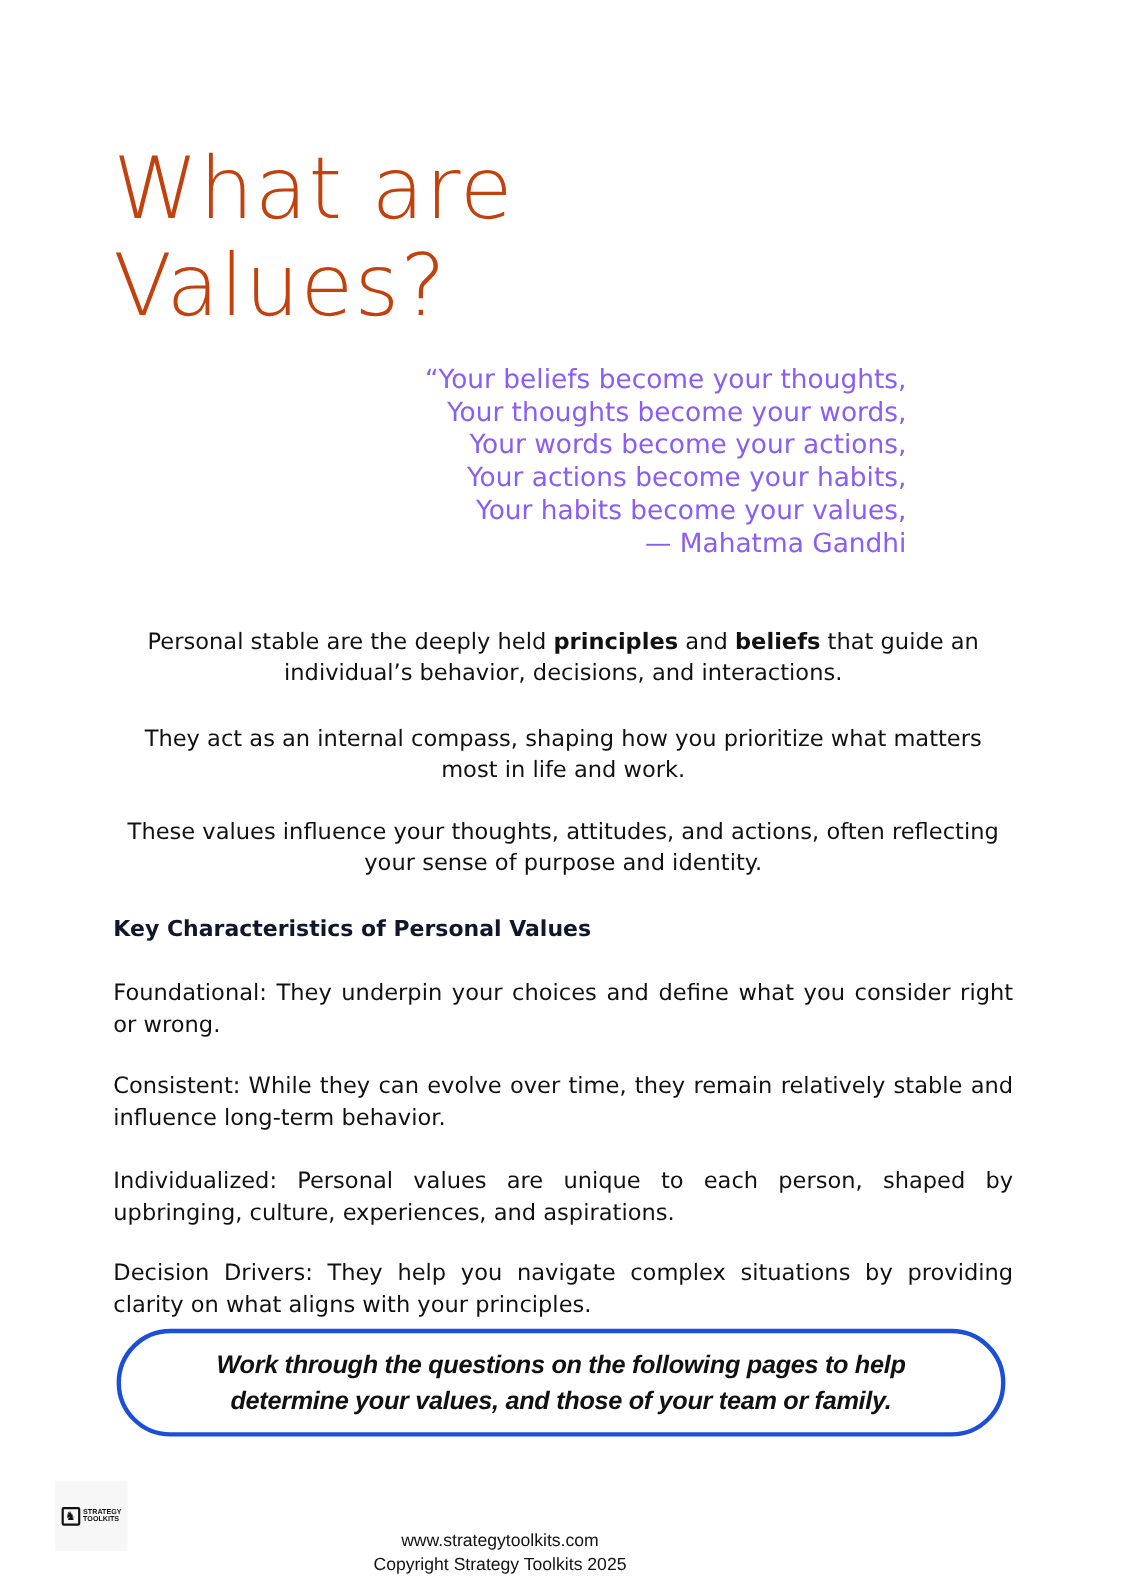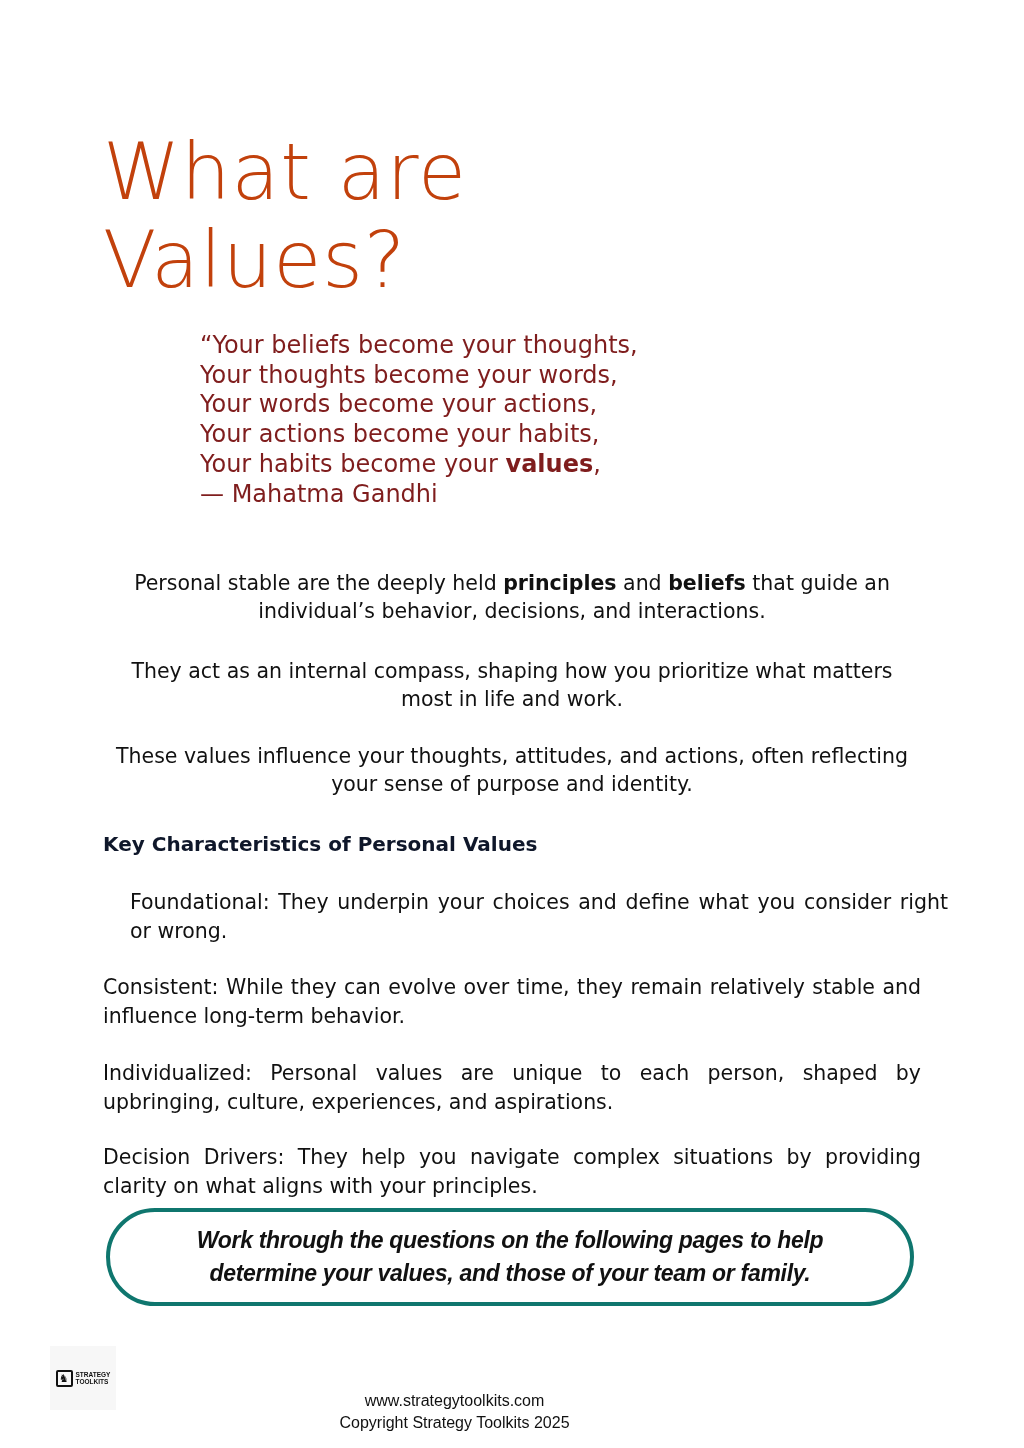--- a/index.html
+++ b/index.html
@@ -9,25 +9,25 @@
   .title {
     position: absolute; left: 103px; top: 128px; width: 600px;
     font-family: "DejaVu Sans", sans-serif; font-weight: 300;
     font-size: 78px; line-height: 88px; letter-spacing: 1px; color: #c2410c;
     margin: 0;
   }
   .title span { display: block; }
 
   .quote {
     position: absolute; left: 200px; width: 624px; top: 331px;
-    text-align: left; font-family: "DejaVu Sans", sans-serif;
-    font-size: 24px; line-height: 29.7px; color: #7f1d1d;
+    text-align: right; font-family: "DejaVu Sans", sans-serif;
+    font-size: 24px; line-height: 29.7px; color: #8b5cf6;
   }
   .quote .line { display: block; white-space: nowrap; }
-  .quote b { font-weight: bold; }
+  .quote b { font-weight: normal; }
 
   .para {
     position: absolute; left: 103px; width: 818px; text-align: center;
     font-family: "DejaVu Sans", sans-serif; font-size: 20.5px; line-height: 28px; color: #111;
     margin: 0;
   }
   .para b { font-weight: bold; }
   .p1 { top: 569px; }
   .p2 { top: 657px; }
   .p3 { top: 742px; }
@@ -36,28 +36,28 @@
     position: absolute; left: 103px; top: 832px;
     font-family: "DejaVu Sans", sans-serif; font-size: 20px; font-weight: bold; color: #0f172a;
     margin: 0;
   }
 
   .char {
     position: absolute; left: 103px; width: 818px;
     font-family: "DejaVu Sans", sans-serif; font-size: 20.5px; line-height: 28.5px;
     text-align: justify; text-align-last: left; color: #111; margin: 0;
   }
-  .c1 { top: 888px; margin-left: 27px; }
+  .c1 { top: 888px; }
   .c2 { top: 973px; }
   .c3 { top: 1059px; }
   .c4 { top: 1143px; }
 
   .callout {
     position: absolute; left: 106px; top: 1208px; width: 808px; height: 98px;
-    border: 4px solid #0f766e; border-radius: 52px; box-sizing: border-box;
+    border: 4px solid #1d4ed8; border-radius: 52px; box-sizing: border-box;
     display: flex; align-items: center; justify-content: center; background: #fff;
   }
   .callout p {
     margin: 0; text-align: center; font-family: "Liberation Sans", sans-serif;
     font-style: italic; font-weight: bold; font-size: 23px; line-height: 33px; color: #111;
     letter-spacing: -0.3px;
   }
 
   .logo {
     position: absolute; left: 50px; top: 1346px; width: 66px; height: 64px;

